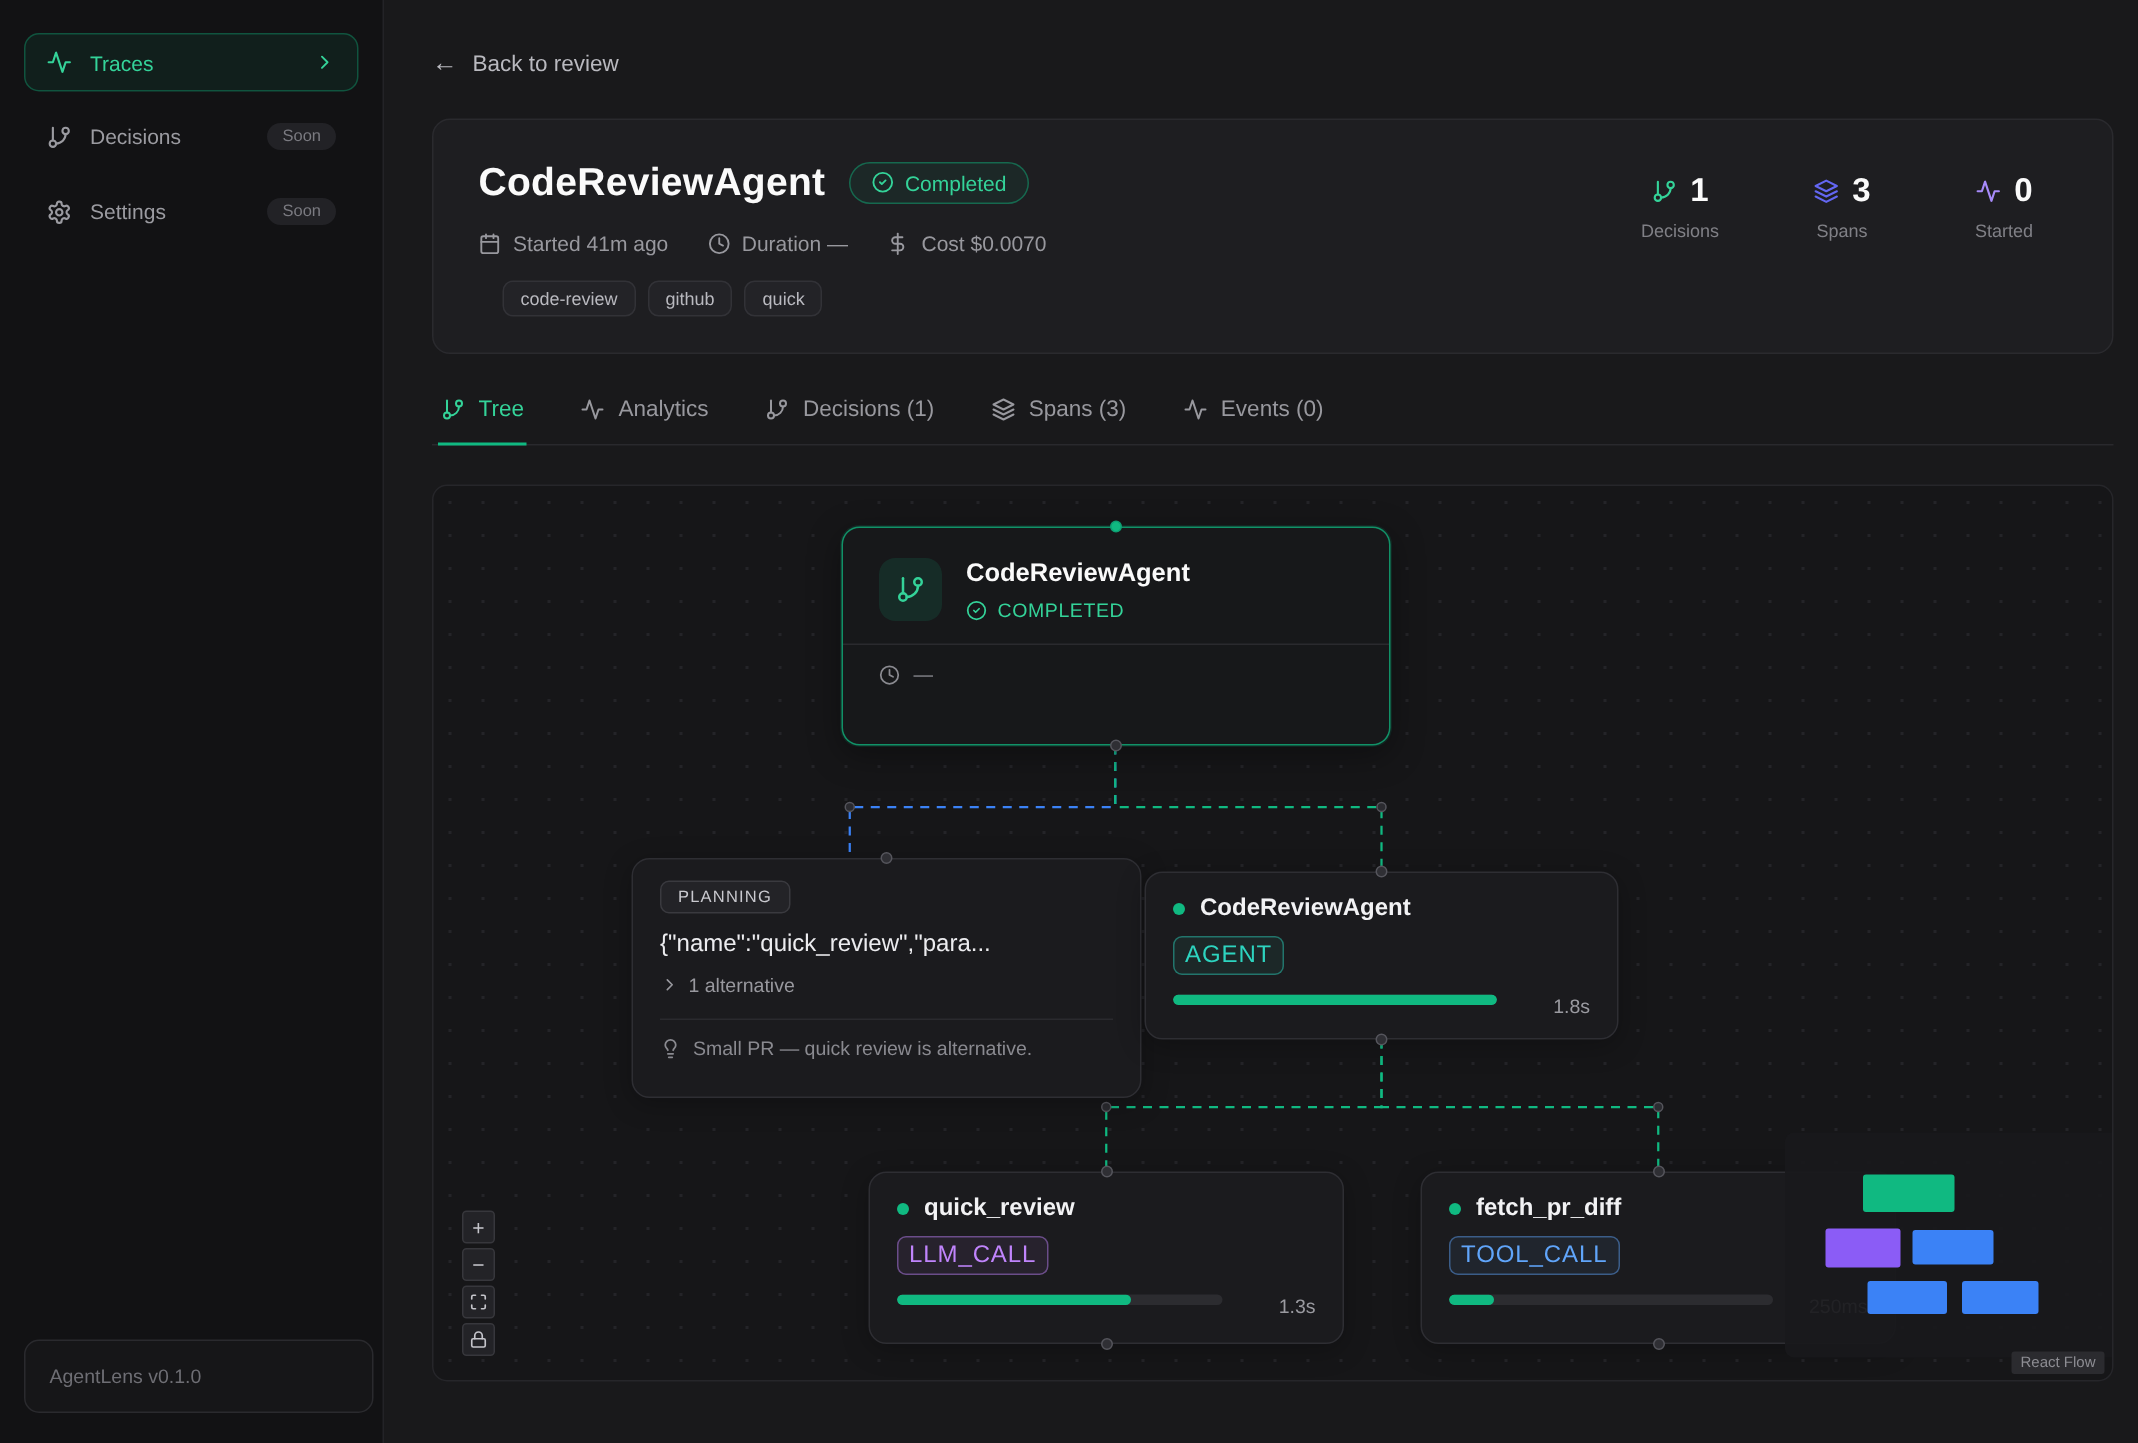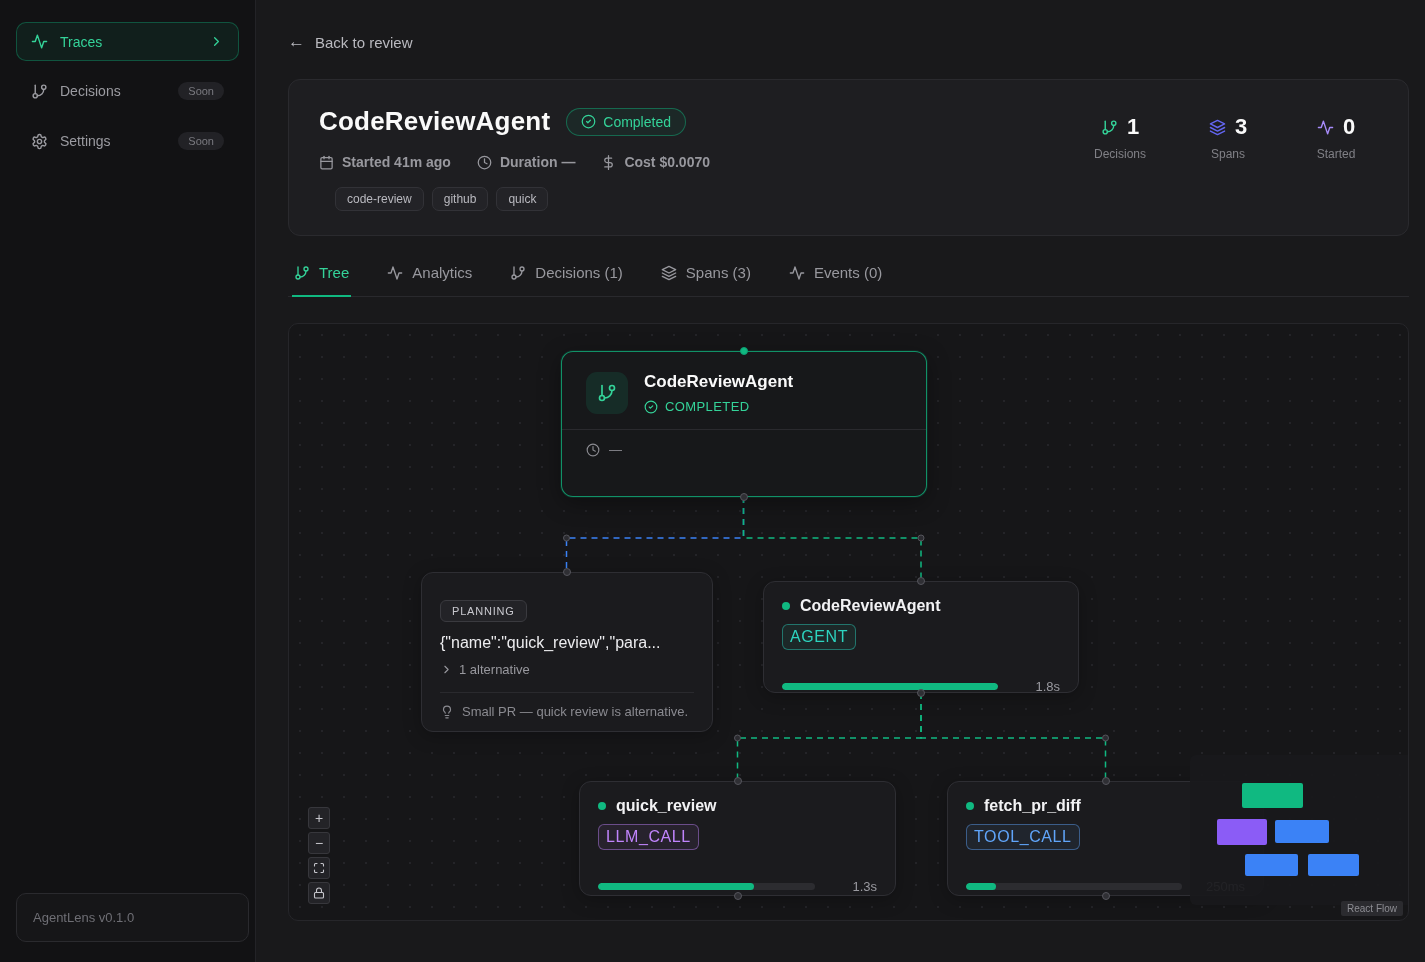--- a/index.html
+++ b/index.html
@@ -53,21 +53,21 @@
     margin-top:27px; background:#1e1e21; border:1px solid #2a2a2e; border-radius:12px;
     padding:26px 30px 24px; display:flex; justify-content:space-between;
   }
   .title-row { display:flex; align-items:center; gap:16px; }
   .page-title { margin:0; font-size:26px; font-weight:700; color:#fafafa; letter-spacing:.2px; }
   .status-pill {
     display:inline-flex; align-items:center; gap:7px;
     border:1px solid rgba(16,185,129,.45); background:rgba(16,185,129,.07);
     color:#34d399; font-size:14px; padding:5px 14px; border-radius:999px;
   }
-  .meta-row { display:flex; gap:26px; margin-top:17px; color:#98989e; font-size:14px;font-weight:bold; }
+  .meta-row { display:flex; gap:26px; margin-top:17px; color:#98989e; font-size:14px; }
   .meta { display:flex; align-items:center; gap:8px; }
   .tags-row { display:flex; gap:8px; margin-top:17px;padding-left:16px; }
   .tag { background:#232327; border:1px solid #323237; color:#b9b9bf; font-size:12px; padding:4px 11px; border-radius:7px; }
   .header-stats { display:flex; gap:44px; padding:8px 10px 0 0; }
   .stat { text-align:center; min-width:64px; }
   .stat-top { display:flex; align-items:center; justify-content:center; gap:9px; }
   .stat-value { font-size:22px; font-weight:700; color:#fafafa; }
   .stat-label { margin-top:7px; font-size:12px; color:#808086; }
   .ic-decisions { color:#34d399; } .ic-spans { color:#6366f1; } .ic-events { color:#a78bfa; }
 
@@ -108,40 +108,40 @@
   .root-head { display:flex; align-items:center; gap:16px; padding:20px 24px 0; }
   .root-icon {
     width:42px; height:42px; border-radius:11px; background:rgba(16,185,129,.13);
     color:#34d399; display:flex; align-items:center; justify-content:center;
   }
   .root-title { font-size:17px; font-weight:700; color:#fafafa; }
   .root-status { display:flex; align-items:center; gap:7px; margin-top:7px; color:#34d399; font-size:13px; letter-spacing:.4px; }
   .node-divider { height:1px; background:#2a2a2e; margin-top:15px; }
   .root-foot { display:flex; align-items:center; gap:9px; padding:12px 24px 0; color:#8a8a90; font-size:13px; }
 
-  .plan-node { left:132px; top:248px; width:292px; height:160px; padding:27px 18px 0; }
+  .plan-node { left:132px; top:248px; width:340px; height:160px; padding:14px 18px 0; }
   .plan-badge {
     display:inline-block; font-size:11px; letter-spacing:.8px; color:#c9c9cf;
     background:#232327; border:1px solid #3a3a3f; padding:4px 11px; border-radius:6px;
   }
   .plan-text { margin-top:12px; font-size:16px; color:#ececef; white-space:nowrap; overflow:hidden; }
   .plan-alt { display:flex; align-items:center; gap:6px; margin-top:10px; font-size:13px; color:#98989e; cursor:pointer; }
   .plan-reason { display:flex; align-items:center; gap:8px; margin-top:11px; font-size:13px; color:#8a8a90; }
 
   .span-node { width:317px; height:115px; padding:15px 18px 0; }
   .agent-node { left:474px; top:257px; width:316px; height:112px; }
   .llm-node   { left:290px; top:457px; }
   .tool-node  { left:658px; top:457px; }
   .span-head { display:flex; align-items:center; gap:10px; font-size:16px; font-weight:700; color:#f2f2f4; }
   .dot { width:8px; height:8px; border-radius:50%; background:#10b981; }
   .span-badge { display:inline-block; margin-top:9px; font-size:16px; letter-spacing:.6px; padding:3px 7px; border-radius:6px; border:1px solid; }
   .badge-agent { color:#2dd4bf; border-color:rgba(45,212,191,.45); background:rgba(45,212,191,.07); }
   .badge-llm   { color:#c084fc; border-color:rgba(192,132,252,.45); background:rgba(192,132,252,.07); }
   .badge-tool  { color:#60a5fa; border-color:rgba(96,165,250,.45); background:rgba(96,165,250,.07); }
-  .progress-row { display:flex; align-items:center; gap:24px; margin-top:29px; }
+  .progress-row { display:flex; align-items:flex-start; gap:24px; margin-top:13px; }
   .track { flex:1; height:7px; border-radius:4px; background:#2c2c30; overflow:hidden; }
   .fill { height:100%; border-radius:4px; background:#10b981; }
   .duration { font-size:13px; color:#9a9aa0; min-width:38px; text-align:right; }
 
   .controls { position:absolute; left:19px; bottom:16px; display:flex; flex-direction:column; gap:3px; }
   .ctrl-btn {
     width:22px; height:22px; background:#232327; border:1px solid #37373c; border-radius:3px;
     color:#c6c6cc; display:flex; align-items:center; justify-content:center;
     font-size:14px; line-height:1; cursor:pointer;
   }

